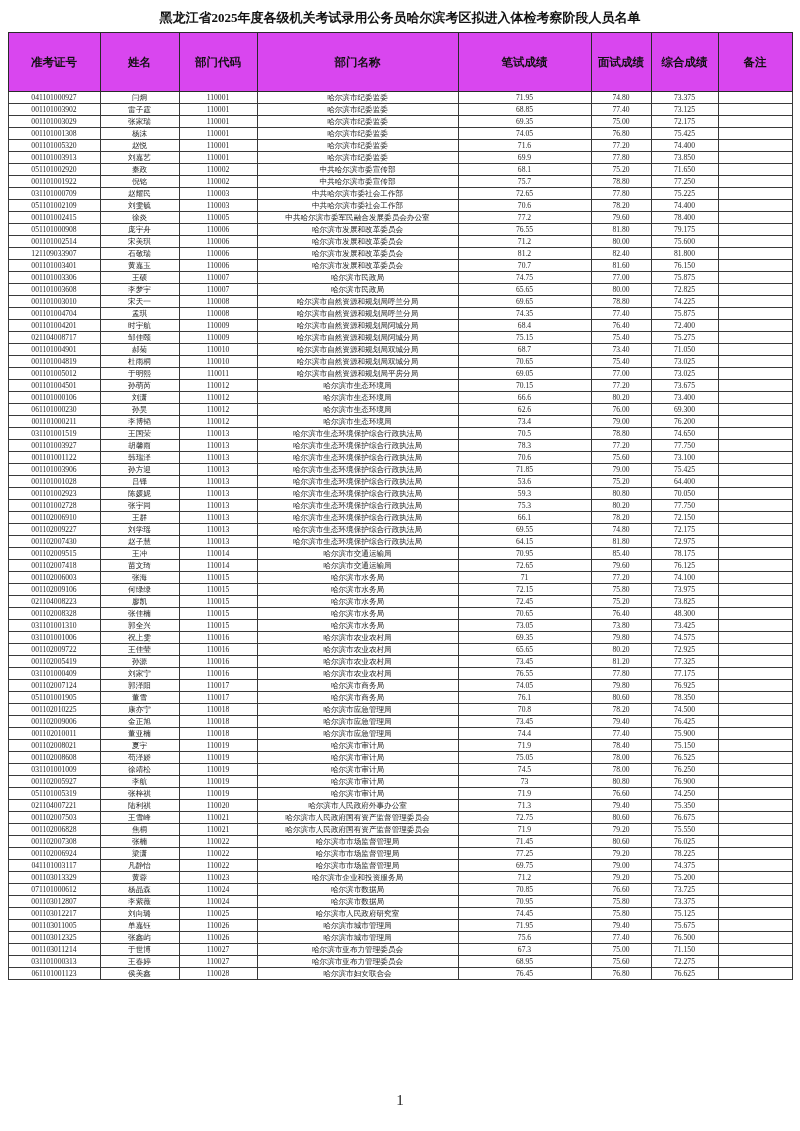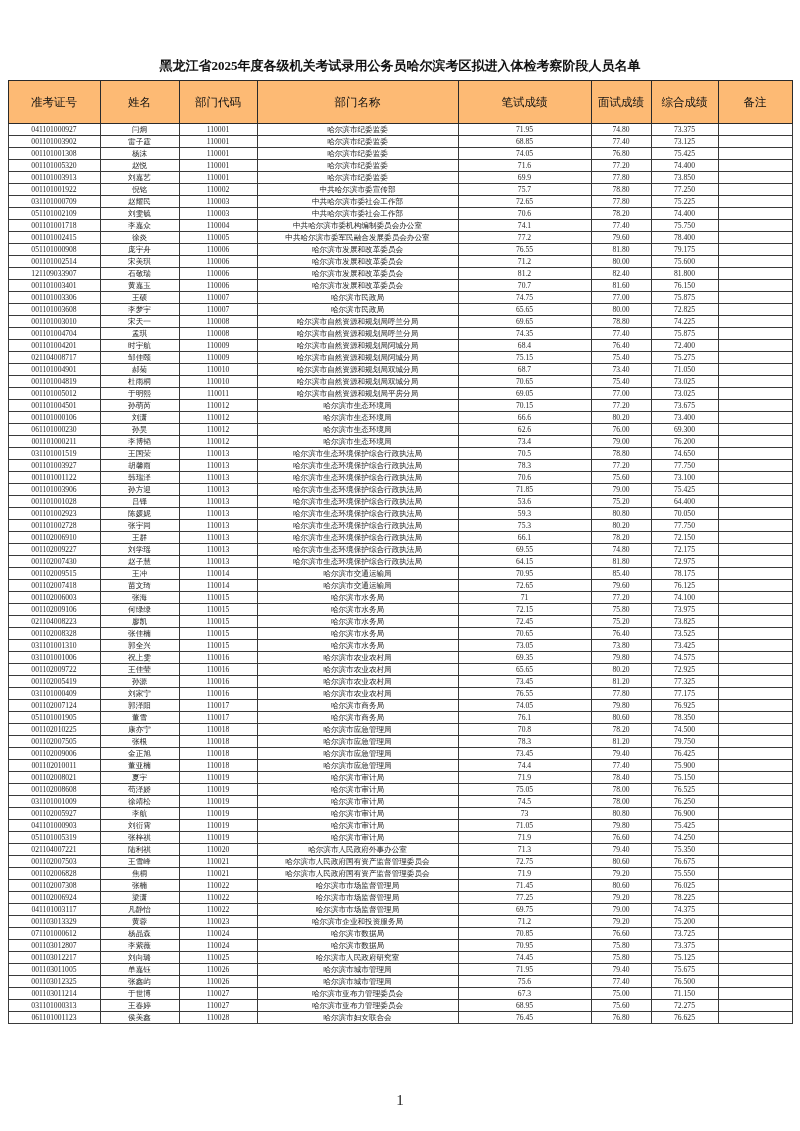--- a/index.html
+++ b/index.html
@@ -6,31 +6,30 @@
   body{
     width:800px;height:1131px;background:#ffffff;position:relative;
     font-family:"Liberation Serif", serif;color:#1c1c1c;
     -webkit-font-smoothing:antialiased;
   }
   .page{width:800px;height:1131px;position:relative;overflow:hidden;}
   .doc-title{
     text-align:center;font-weight:bold;font-size:13px;line-height:16px;
     padding-top:10px;padding-bottom:6px;color:#111;
     font-family:"Liberation Serif", serif;
-    margin-top:48px;
   }
   table.results{
     border-collapse:collapse;table-layout:fixed;
     width:784px;margin:0 auto;background:#fff;
     border:1.5px solid #2a2a2a;
   }
   table.results th{
     border:1px solid #2a2a2a;border-bottom:1.5px solid #2a2a2a;
-    font-size:11.5px;font-weight:normal;height:34px;text-align:center;
-    padding:4px 1px;color:#111;background:#fdba74;
+    font-size:11.5px;font-weight:bold;height:34px;text-align:center;
+    padding:12px 1px;color:#111;background:#d946ef;
   }
   table.results td{
     border:1px solid #3a3a3a;
     font-size:7.6px;line-height:9.6px;height:10px;
     text-align:center;vertical-align:middle;
     padding:0.5px 1px;color:#222;
     overflow:hidden;word-break:break-all;
   }
   col.c-id{width:92px;}
   col.c-name{width:79px;}
@@ -90,20 +89,30 @@
           <td>001101003902</td>
           <td>雷子霆</td>
           <td>110001</td>
           <td>哈尔滨市纪委监委</td>
           <td>68.85</td>
           <td>77.40</td>
           <td>73.125</td>
           <td></td>
         </tr>
         <tr>
+          <td>001101003029</td>
+          <td>张家瑞</td>
+          <td>110001</td>
+          <td>哈尔滨市纪委监委</td>
+          <td>69.35</td>
+          <td>75.00</td>
+          <td>72.175</td>
+          <td></td>
+        </tr>
+        <tr>
           <td>001101001308</td>
           <td>杨沫</td>
           <td>110001</td>
           <td>哈尔滨市纪委监委</td>
           <td>74.05</td>
           <td>76.80</td>
           <td>75.425</td>
           <td></td>
         </tr>
         <tr>
@@ -120,20 +129,30 @@
           <td>001101003913</td>
           <td>刘嘉艺</td>
           <td>110001</td>
           <td>哈尔滨市纪委监委</td>
           <td>69.9</td>
           <td>77.80</td>
           <td>73.850</td>
           <td></td>
         </tr>
         <tr>
+          <td>051101002920</td>
+          <td>秦政</td>
+          <td>110002</td>
+          <td>中共哈尔滨市委宣传部</td>
+          <td>68.1</td>
+          <td>75.20</td>
+          <td>71.650</td>
+          <td></td>
+        </tr>
+        <tr>
           <td>001101001922</td>
           <td>倪铭</td>
           <td>110002</td>
           <td>中共哈尔滨市委宣传部</td>
           <td>75.7</td>
           <td>78.80</td>
           <td>77.250</td>
           <td></td>
         </tr>
         <tr>
@@ -150,30 +169,20 @@
           <td>051101002109</td>
           <td>刘雯毓</td>
           <td>110003</td>
           <td>中共哈尔滨市委社会工作部</td>
           <td>70.6</td>
           <td>78.20</td>
           <td>74.400</td>
           <td></td>
         </tr>
         <tr>
-          <td>001101001718</td>
-          <td>李嘉众</td>
-          <td>110004</td>
-          <td>中共哈尔滨市委机构编制委员会办公室</td>
-          <td>74.1</td>
-          <td>77.40</td>
-          <td>75.750</td>
-          <td></td>
-        </tr>
-        <tr>
           <td>001101002415</td>
           <td>徐炎</td>
           <td>110005</td>
           <td>中共哈尔滨市委军民融合发展委员会办公室</td>
           <td>77.2</td>
           <td>79.60</td>
           <td>78.400</td>
           <td></td>
         </tr>
         <tr>
@@ -496,21 +505,21 @@
           <td>73.825</td>
           <td></td>
         </tr>
         <tr>
           <td>001102008328</td>
           <td>张佳楠</td>
           <td>110015</td>
           <td>哈尔滨市水务局</td>
           <td>70.65</td>
           <td>76.40</td>
-          <td>73.525</td>
+          <td>48.300</td>
           <td></td>
         </tr>
         <tr>
           <td>031101001310</td>
           <td>郭全兴</td>
           <td>110015</td>
           <td>哈尔滨市水务局</td>
           <td>73.05</td>
           <td>73.80</td>
           <td>73.425</td>
@@ -580,30 +589,20 @@
           <td>001102010225</td>
           <td>康亦宁</td>
           <td>110018</td>
           <td>哈尔滨市应急管理局</td>
           <td>70.8</td>
           <td>78.20</td>
           <td>74.500</td>
           <td></td>
         </tr>
         <tr>
-          <td>001102007505</td>
-          <td>张根</td>
-          <td>110018</td>
-          <td>哈尔滨市应急管理局</td>
-          <td>78.3</td>
-          <td>81.20</td>
-          <td>79.750</td>
-          <td></td>
-        </tr>
-        <tr>
           <td>001102009006</td>
           <td>金正旭</td>
           <td>110018</td>
           <td>哈尔滨市应急管理局</td>
           <td>73.45</td>
           <td>79.40</td>
           <td>76.425</td>
           <td></td>
         </tr>
         <tr>
@@ -650,30 +649,20 @@
           <td>001102005927</td>
           <td>李航</td>
           <td>110019</td>
           <td>哈尔滨市审计局</td>
           <td>73</td>
           <td>80.80</td>
           <td>76.900</td>
           <td></td>
         </tr>
         <tr>
-          <td>041101000903</td>
-          <td>刘衍霄</td>
-          <td>110019</td>
-          <td>哈尔滨市审计局</td>
-          <td>71.05</td>
-          <td>79.80</td>
-          <td>75.425</td>
-          <td></td>
-        </tr>
-        <tr>
           <td>051101005319</td>
           <td>张梓祺</td>
           <td>110019</td>
           <td>哈尔滨市审计局</td>
           <td>71.9</td>
           <td>76.60</td>
           <td>74.250</td>
           <td></td>
         </tr>
         <tr>

